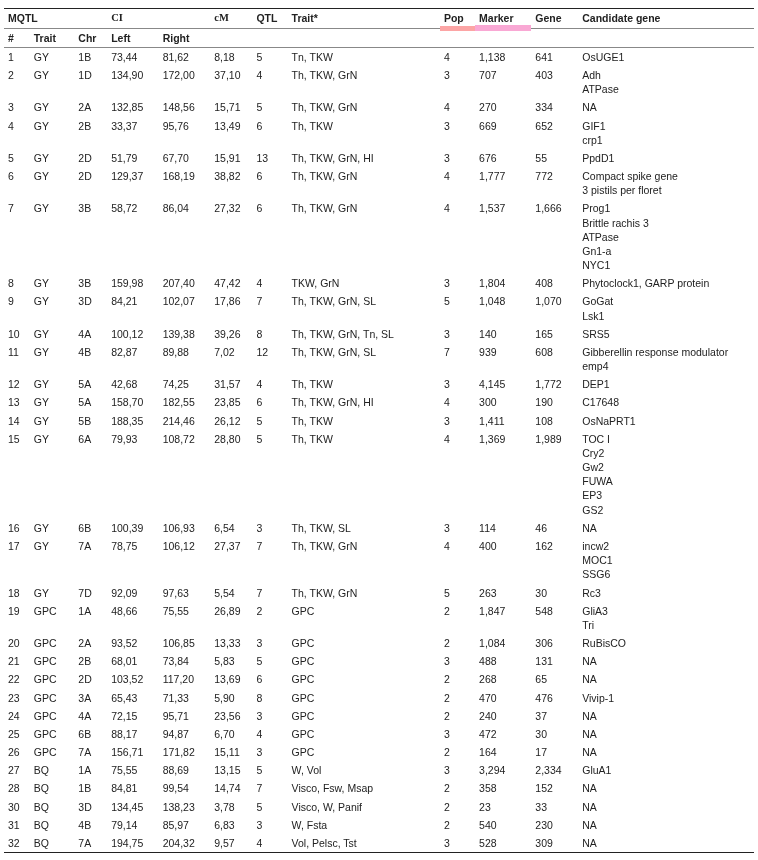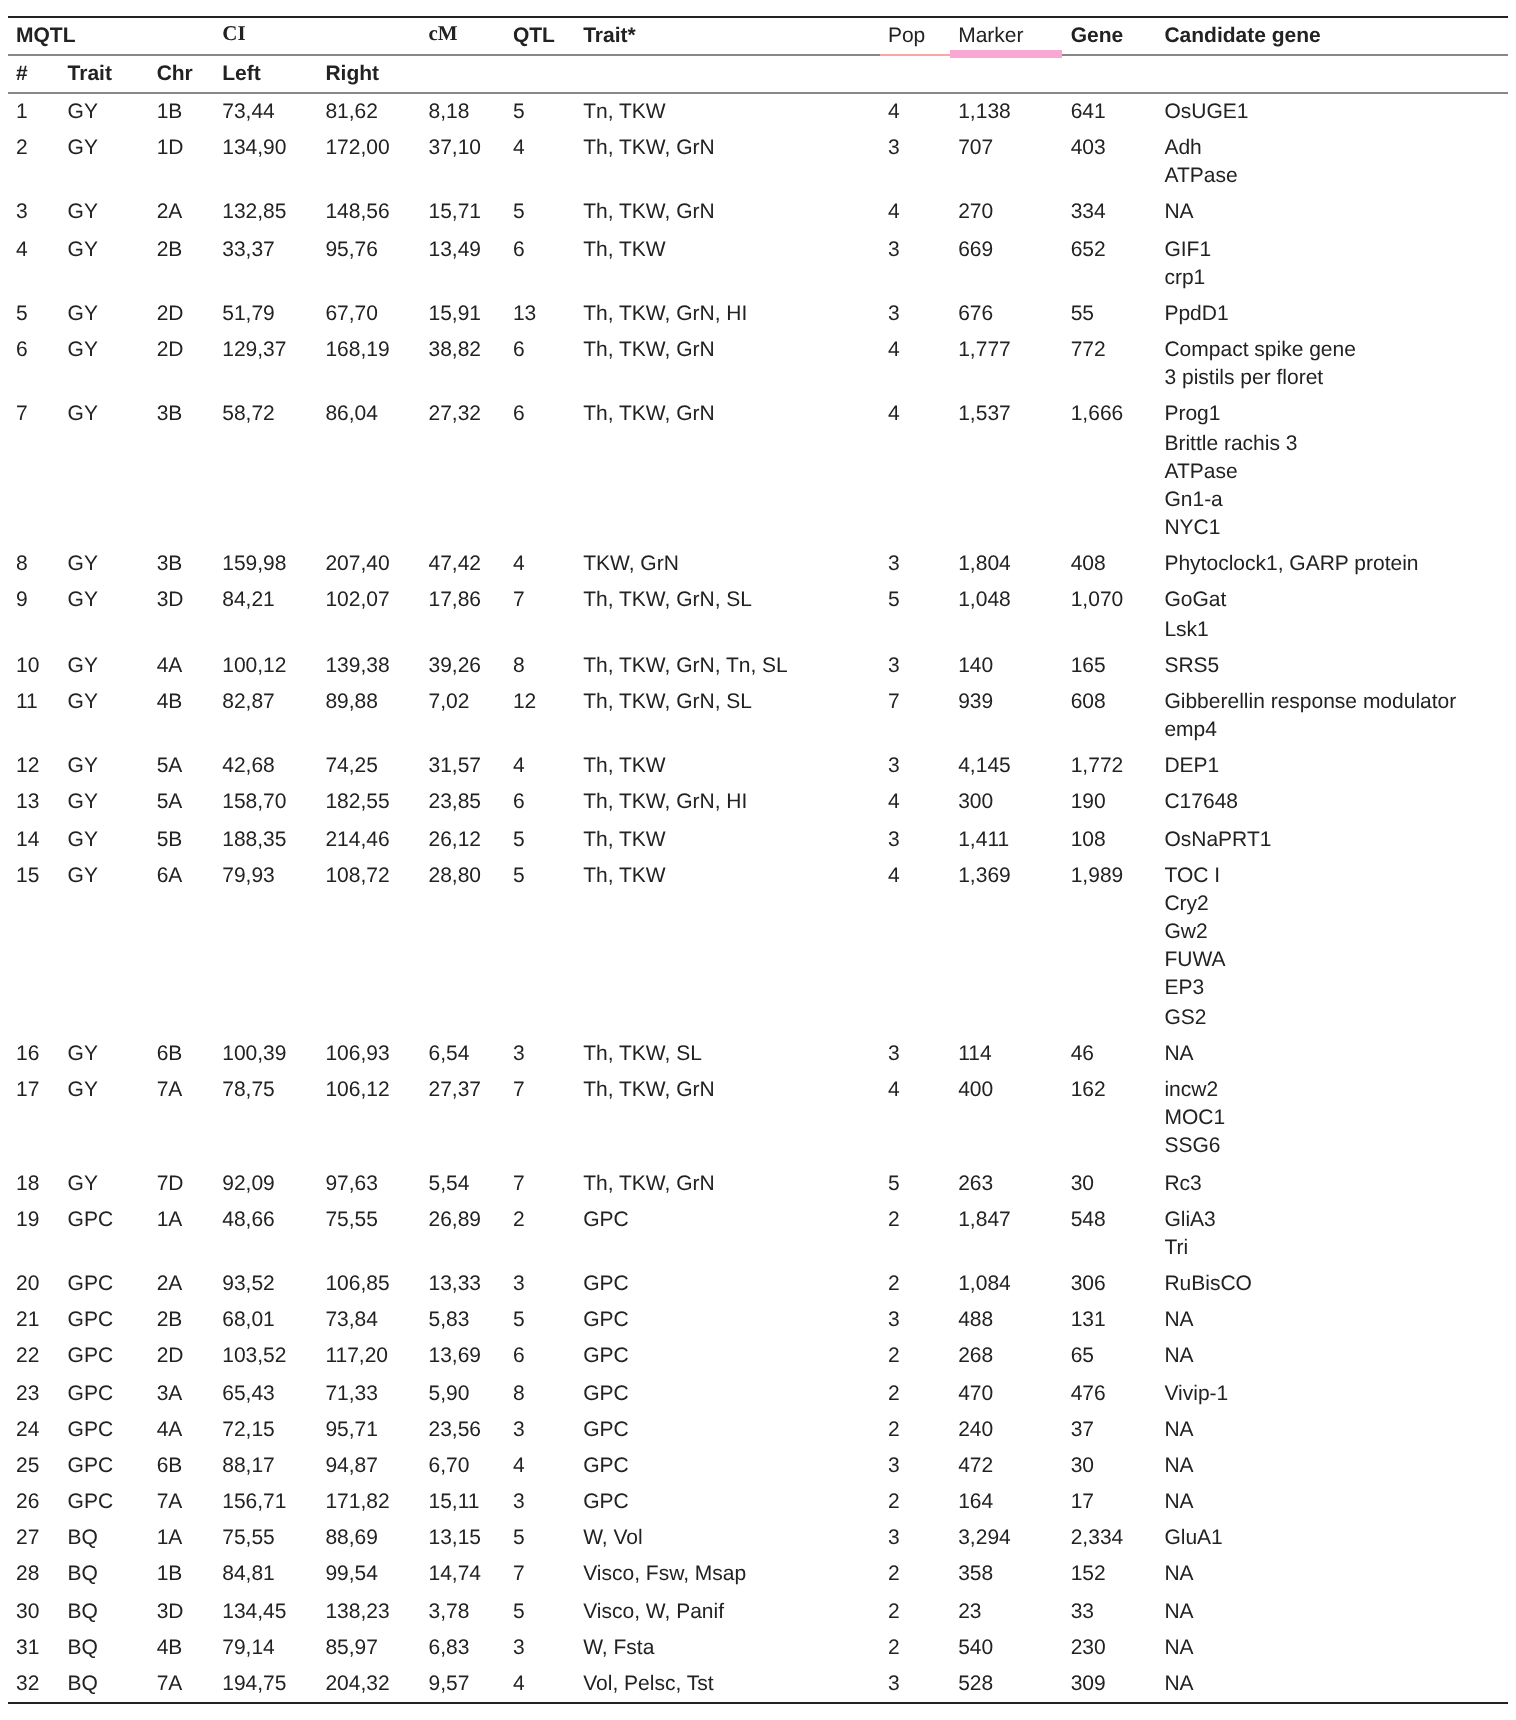--- a/index.html
+++ b/index.html
@@ -72,22 +72,22 @@
 
 <div class="table-container">
   <table>
     <thead>
       <tr class="header-top">
         <th colspan="3" class="col-span-mqtl" style="border-top:1.5px solid #222; border-bottom:1px solid #888; font-weight:bold;">MQTL</th>
         <th colspan="2" class="col-span-ci" style="border-top:1.5px solid #222; border-bottom:1px solid #888; font-weight:bold;">CI</th>
         <th style="border-top:1.5px solid #222; border-bottom:1px solid #888; font-weight:bold;font-family:Liberation Serif, serif;">cM</th>
         <th style="border-top:1.5px solid #222; border-bottom:1px solid #888; font-weight:bold;">QTL</th>
         <th style="border-top:1.5px solid #222; border-bottom:1px solid #888; font-weight:bold;">Trait*</th>
-        <th style="border-top:1.5px solid #222; border-bottom:1px solid #fca5a5; font-weight:normal;">Pop</th>
-        <th style="border-top:1.5px solid #222; border-bottom:4px solid #f9a8d4; font-weight:normal;">Marker</th>
+        <th style="border-top:1.5px solid #222; border-bottom:5px solid #fca5a5; font-weight:bold;">Pop</th>
+        <th style="border-top:1.5px solid #222; border-bottom:6px solid #f9a8d4; font-weight:bold;">Marker</th>
         <th style="border-top:1.5px solid #222; border-bottom:1px solid #888; font-weight:bold;">Gene</th>
         <th style="border-top:1.5px solid #222; border-bottom:1px solid #888; font-weight:bold;margin-left:32px;">Candidate gene</th>
       </tr>
       <tr class="sub-header">
         <th class="col-num">#</th>
         <th class="col-trait">Trait</th>
         <th class="col-chr">Chr</th>
         <th class="col-left">Left</th>
         <th class="col-right">Right</th>
         <th class="col-cm"></th>

